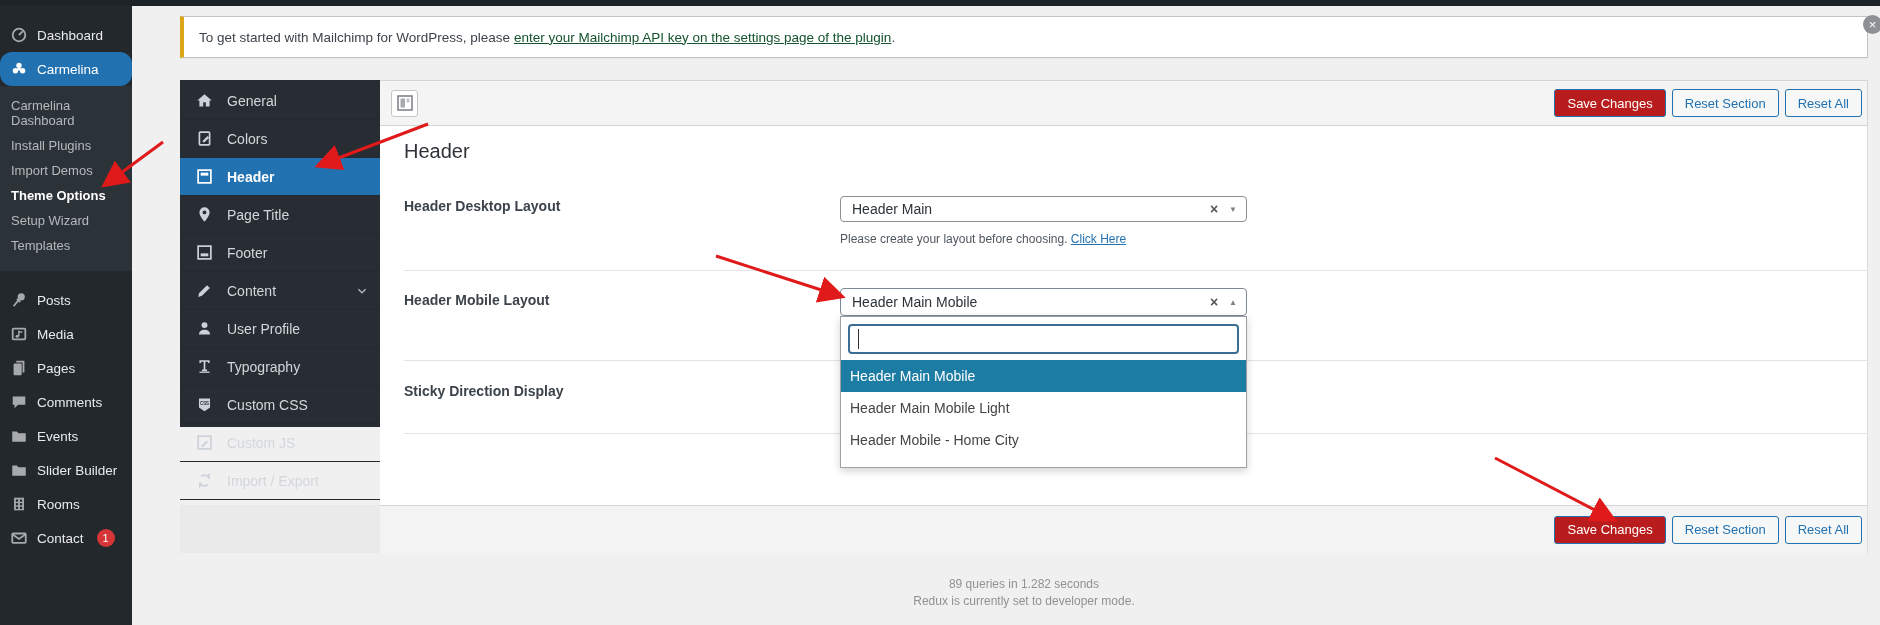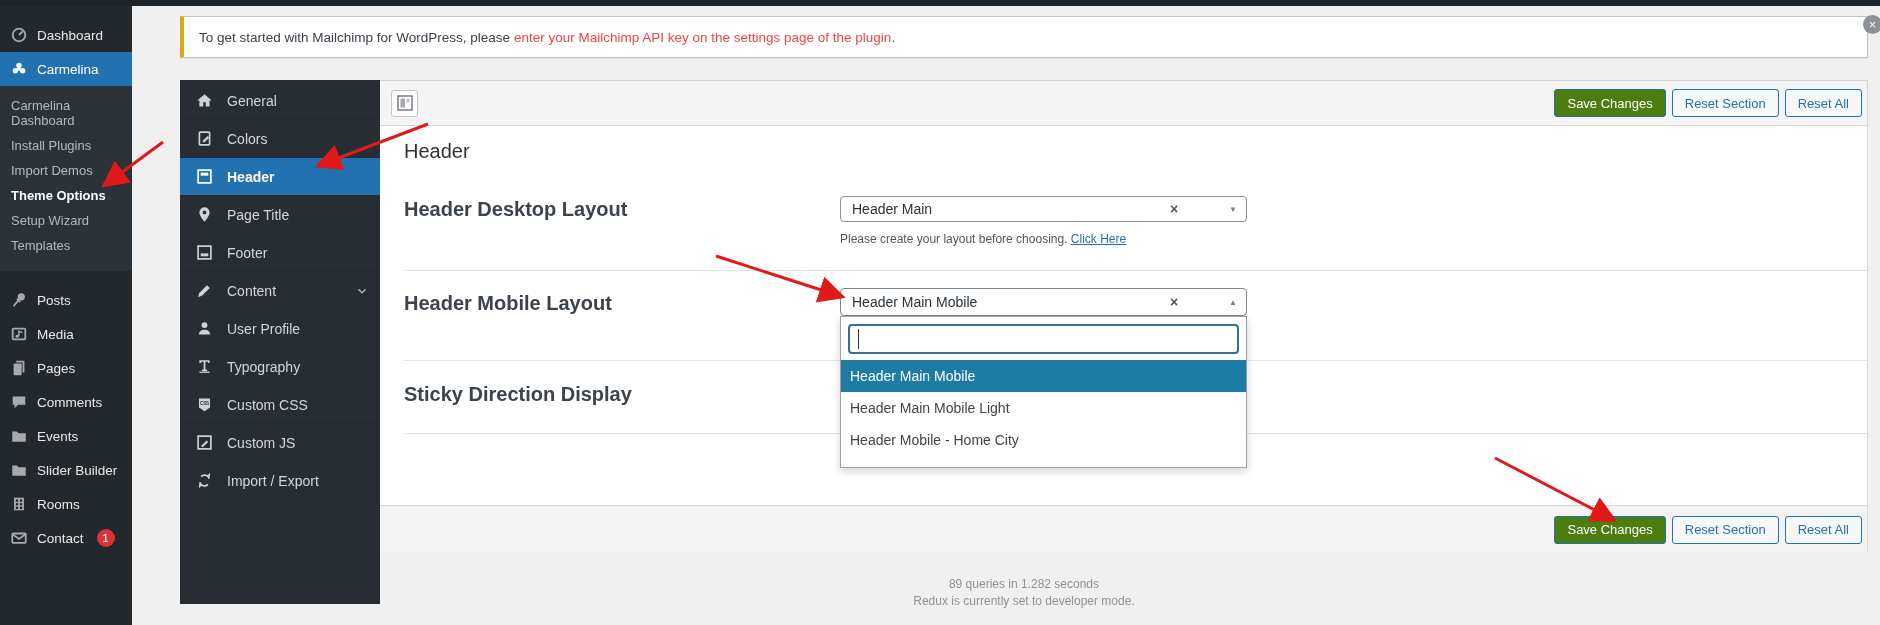--- a/index.html
+++ b/index.html
@@ -8,67 +8,67 @@
 
   
   .admin-bar { position:absolute; left:0; top:0; width:1880px; height:6px; background:#1d2327; z-index:5; }
 
   
   .wp-sidebar { position:absolute; left:0; top:6px; width:132px; height:619px; background:#23282d; z-index:6; }
   .wp-item { height:34px; display:flex; align-items:center; gap:8px; padding-left:9px;
     font-size:13.5px; color:#e8eaec; position:relative; cursor:pointer; }
   .wp-item:first-child { margin-top:12px; }
   .wp-item .wpicon { width:20px; height:20px; color:#a7aaad; display:flex; align-items:center; justify-content:center; flex:none; }
-  .wp-item.active { background:#2271b1; color:#fff; }
+  .wp-item.active { background:#2271b1; color:#fff;border-radius:12px; }
   .wp-item.active .wpicon { color:#fff; }
   .notch { position:absolute; right:-8px; top:50%; margin-top:-8px; width:0; height:0;
     border:8px solid transparent; border-left-color:#2271b1; }
   .wp-submenu { background:#2c3338; padding:7px 8px 13px 0; }
   .wp-sub { padding:5px 0 5px 11px; font-size:13px; color:#b4b9be; cursor:pointer; }
   .wp-sub.current { color:#fff; font-weight:bold; }
   .wp-mainlist { margin-top:6px; }
   .badge { min-width:18px; height:18px; border-radius:9px; background:#d63638; color:#fff;
     font-size:11px; display:inline-flex; align-items:center; justify-content:center; padding:0 4px; margin-left:5px; }
 
   
   .notice { position:absolute; left:180px; top:16px; width:1688px; height:42px; background:#fff;
     border:1px solid #c3c4c7; border-left:4px solid #dba617; box-shadow:0 1px 1px rgba(0,0,0,.04);
     display:flex; align-items:center; padding-left:15px; font-size:13.5px; color:#3c434a; z-index:4; }
-  .notice a { color:#ef4444; cursor:pointer; }
+  .notice a { color:#14532d; text-decoration:underline; cursor:pointer; }
   .dismiss { position:absolute; left:1863px; top:15px; width:19px; height:19px; border-radius:50%;
     background:#8d9196; color:#fff; font-size:13px; line-height:19px; text-align:center; z-index:7; cursor:pointer; }
 
   
-  .opt-menu { position:absolute; left:180px; top:80px; width:200px; height:524px; background:#282d34; z-index:3; padding-top:2px; }
+  .opt-menu { position:absolute; left:180px; top:80px; width:200px; height:347px; background:#282d34; z-index:3; padding-top:2px; }
   .opt-item { height:38px; display:flex; align-items:center; gap:14px; padding-left:15px;
     font-size:14px; color:#d3d7db; border-bottom:1px solid #242930; cursor:pointer; }
   .opt-item .oicon { width:18px; height:18px; color:#ccd2d8; display:flex; align-items:center; justify-content:center; flex:none; }
   .opt-item.active { background:#2271b1; color:#fff; font-weight:bold; }
   .opt-item.active .oicon { color:#fff; }
   .opt-item .chev { margin-left:auto; margin-right:12px; color:#aab2ba; display:flex; }
   .menu-footer { position:absolute; left:180px; top:505px; width:200px; height:48px; background:#eaeaea; z-index:2; }
 
   .topbar { position:absolute; left:380px; top:80px; width:1488px; height:46px; background:#f4f4f4;
     border:1px solid #d5d5d5; border-left:none; display:flex; align-items:center; z-index:3; }
   .expand-btn { width:27px; height:27px; margin-left:11px; background:#fff; border:1px solid #c6c6c6;
     border-radius:3px; display:flex; align-items:center; justify-content:center; cursor:pointer; }
   .bar-buttons { margin-left:auto; display:flex; gap:6px; padding-right:5px; }
   .btn { height:28px; padding:0 12px; font-size:13px; border-radius:3px; border:1px solid #2271b1;
     display:flex; align-items:center; cursor:pointer; white-space:nowrap; }
-  .btn.primary { background:#4d7c0f; color:#fff; }
+  .btn.primary { background:#b91c1c; color:#fff; }
   .btn.secondary { background:#f6f7f7; color:#2271b1; }
 
   .content { position:absolute; left:380px; top:126px; width:1488px; height:379px; background:#fff;
     border-right:1px solid #dcdcde; z-index:2; }
   .sec-title { position:absolute; left:24px; top:14px; font-size:20px; color:#2f3338; font-weight:500; }
-  .f-label { position:absolute; left:24px; font-size:20px; font-weight:600; color:#3c434a; }
+  .f-label { position:absolute; left:24px; font-size:14px; font-weight:600; color:#3c434a; }
   .divider { position:absolute; left:24px; right:0; height:1px; background:#e2e4e7; }
 
   .r-select { position:absolute; left:460px; width:407px; background:#fff; border:1px solid #8c8f94;
-    border-radius:4px; display:flex; align-items:center; padding:0 9px 0 11px; font-size:14px; color:#2c3338; cursor:pointer;gap:40px; }
+    border-radius:4px; display:flex; align-items:center; padding:0 9px 0 11px; font-size:14px; color:#2c3338; cursor:pointer; }
   .r-select .clear { margin-left:auto; color:#555; font-size:14px; font-weight:bold; cursor:pointer; }
   .r-select .caret { color:#7b7f84; font-size:8px; margin-left:11px; }
   .f-desc { position:absolute; left:460px; font-size:12px; color:#50575e; }
   .f-desc a { color:#2271b1; text-decoration:underline; cursor:pointer; }
 
   .s2-drop { position:absolute; left:460px; top:190px; width:407px; height:152px; background:#fff;
     border:1px solid #9aa0a5; box-shadow:0 3px 8px rgba(0,0,0,.18); z-index:40; }
   .s2-search { margin:7px 7px 0 7px; height:30px; border:2px solid #3c6e93; border-radius:4px;
     display:flex; align-items:center; padding-left:8px; }
   .s2-search input { border:none; outline:none; width:100%; height:20px; font-size:14px;

